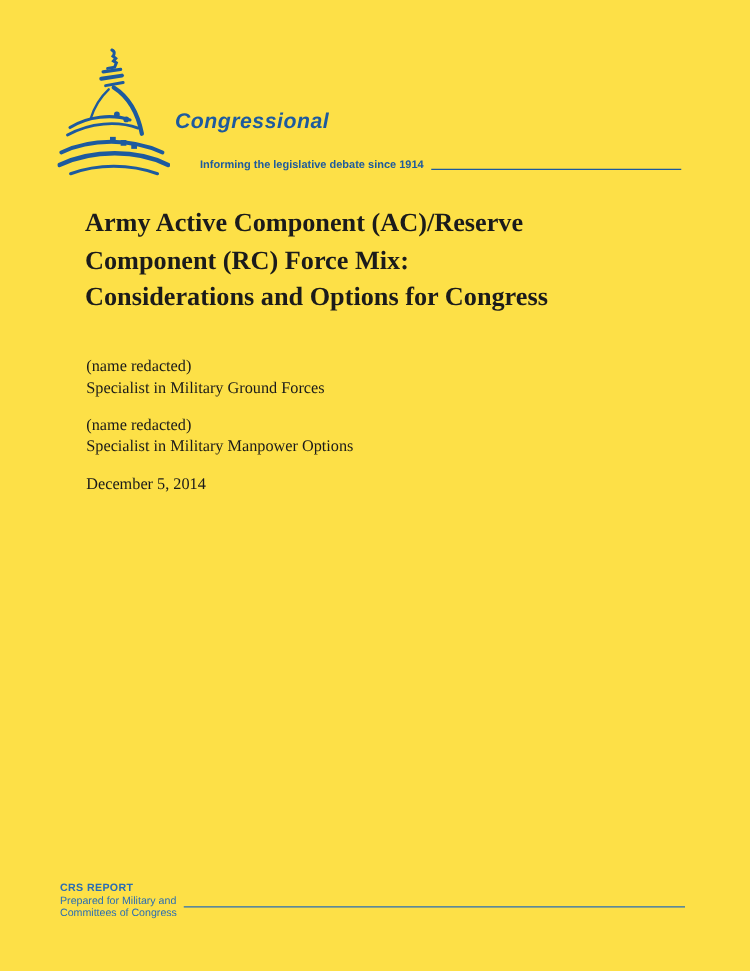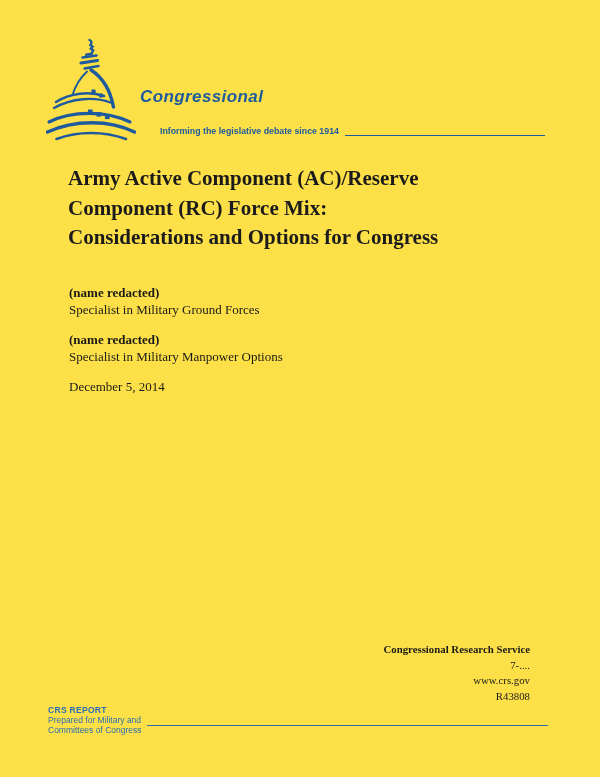--- a/index.html
+++ b/index.html
@@ -75,21 +75,21 @@
 
   
   .authors {
     position: absolute;
     left: 69px;
     top: 284px;
     font-size: 13px;
     line-height: 17px;
   }
   .author { margin-bottom: 13px; }
-  .author-name { font-weight: 700; }
+  .author-name { font-weight: 400; }
   .report-date { margin-top: 13px; }
 
   
   .footer-right {
     position: absolute;
     right: 70px;
     top: 642px;
     text-align: right;
     font-size: 10.8px;
     line-height: 15.5px;
@@ -177,26 +177,20 @@
       <div class="author-name">(name redacted)</div>
       <div class="author-role">Specialist in Military Ground Forces</div>
     </div>
     <div class="author">
       <div class="author-name">(name redacted)</div>
       <div class="author-role">Specialist in Military Manpower Options</div>
     </div>
     <div class="report-date">December 5, 2014</div>
   </div>
 
-  <div class="footer-right">
-    <div class="footer-org">Congressional Research Service</div>
-    <div>7-....</div>
-    <div><a class="footer-website">www.crs.gov</a></div>
-    <div>R43808</div>
-  </div>
 
   <div class="footer-left">
     <div class="crs-report-label">CRS REPORT</div>
     <div>Prepared for Military and</div>
     <div class="footer-left-line3">
       <span>Committees of Congress</span>
       <span class="footer-rule"></span>
     </div>
   </div>
 

